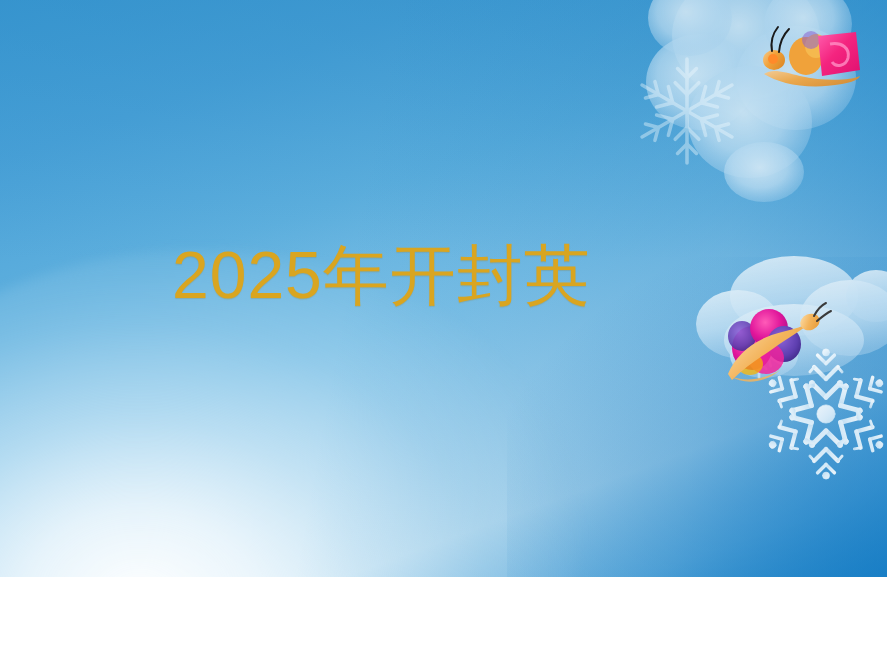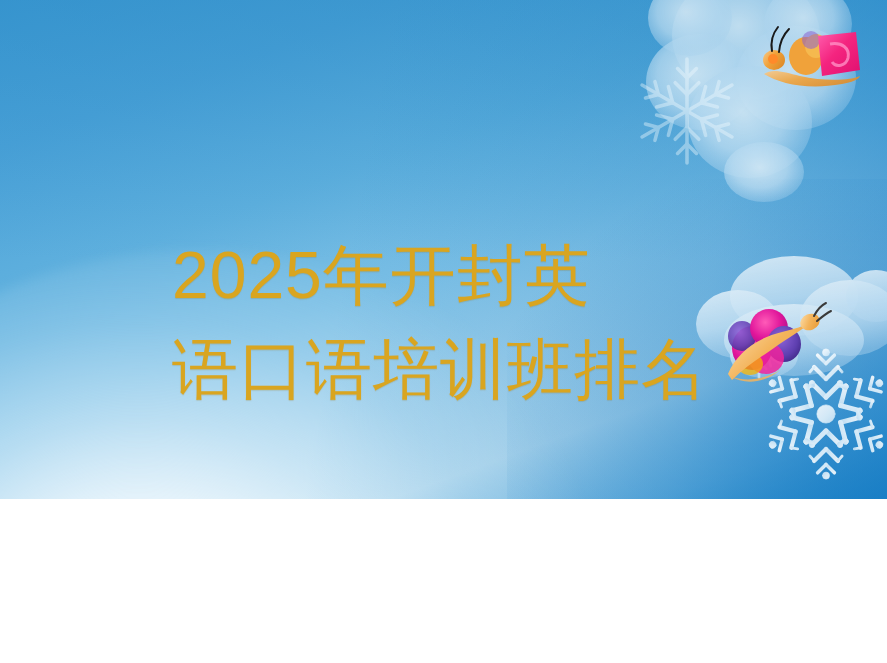--- a/index.html
+++ b/index.html
@@ -3,21 +3,21 @@
 <meta charset="utf-8">
 <style>
   html, body {
     margin: 0;
     padding: 0;
     background: #ffffff;
   }
   #banner {
     position: relative;
     width: 887px;
-    height: 499px;
+    height: 577px;
     overflow: hidden;
     font-family: "Liberation Sans", "DejaVu Sans", sans-serif;
   }
 
   
   .bg-base {
     position: absolute;
     inset: 0;
     background: linear-gradient(160deg,
         #3f9bd4 0%,
@@ -356,16 +356,15 @@
 
       <ellipse cx="88" cy="26" rx="10" ry="8" fill="url(#bodyB)" transform="rotate(-22 88 26)"></ellipse>
 
       <path d="M92 20 C96 12, 100 9, 104 7" fill="none" stroke="#3a3a3a" stroke-width="2" stroke-linecap="round"></path>
       <path d="M95 25 C101 20, 105 17, 109 15" fill="none" stroke="#3a3a3a" stroke-width="2" stroke-linecap="round"></path>
     </svg>
   </div>
 
   <div class="title-block">
     <div class="title-line">2025年开封英</div>
-    <div class="title-line">语口语培训班排名</div>
   </div>
 
 </div>
 
 </body></html>

